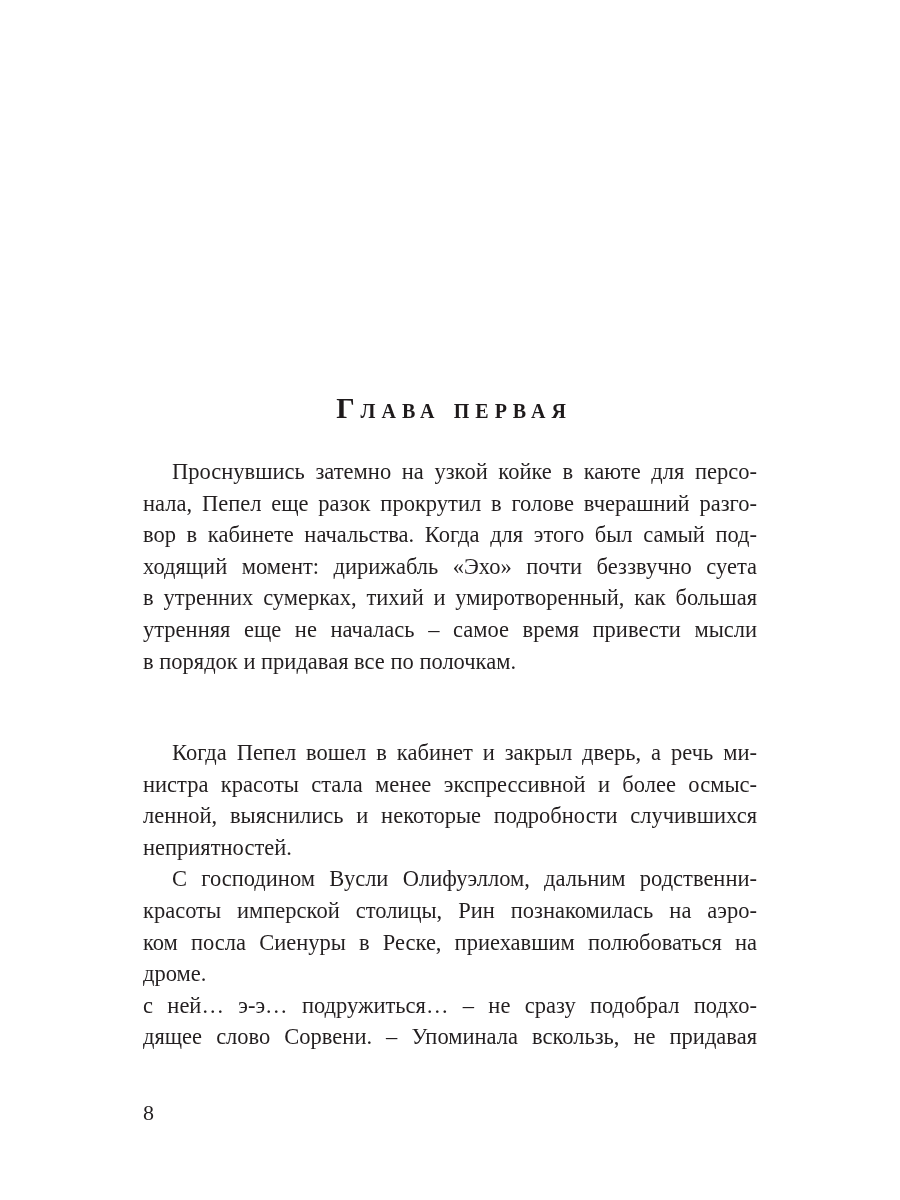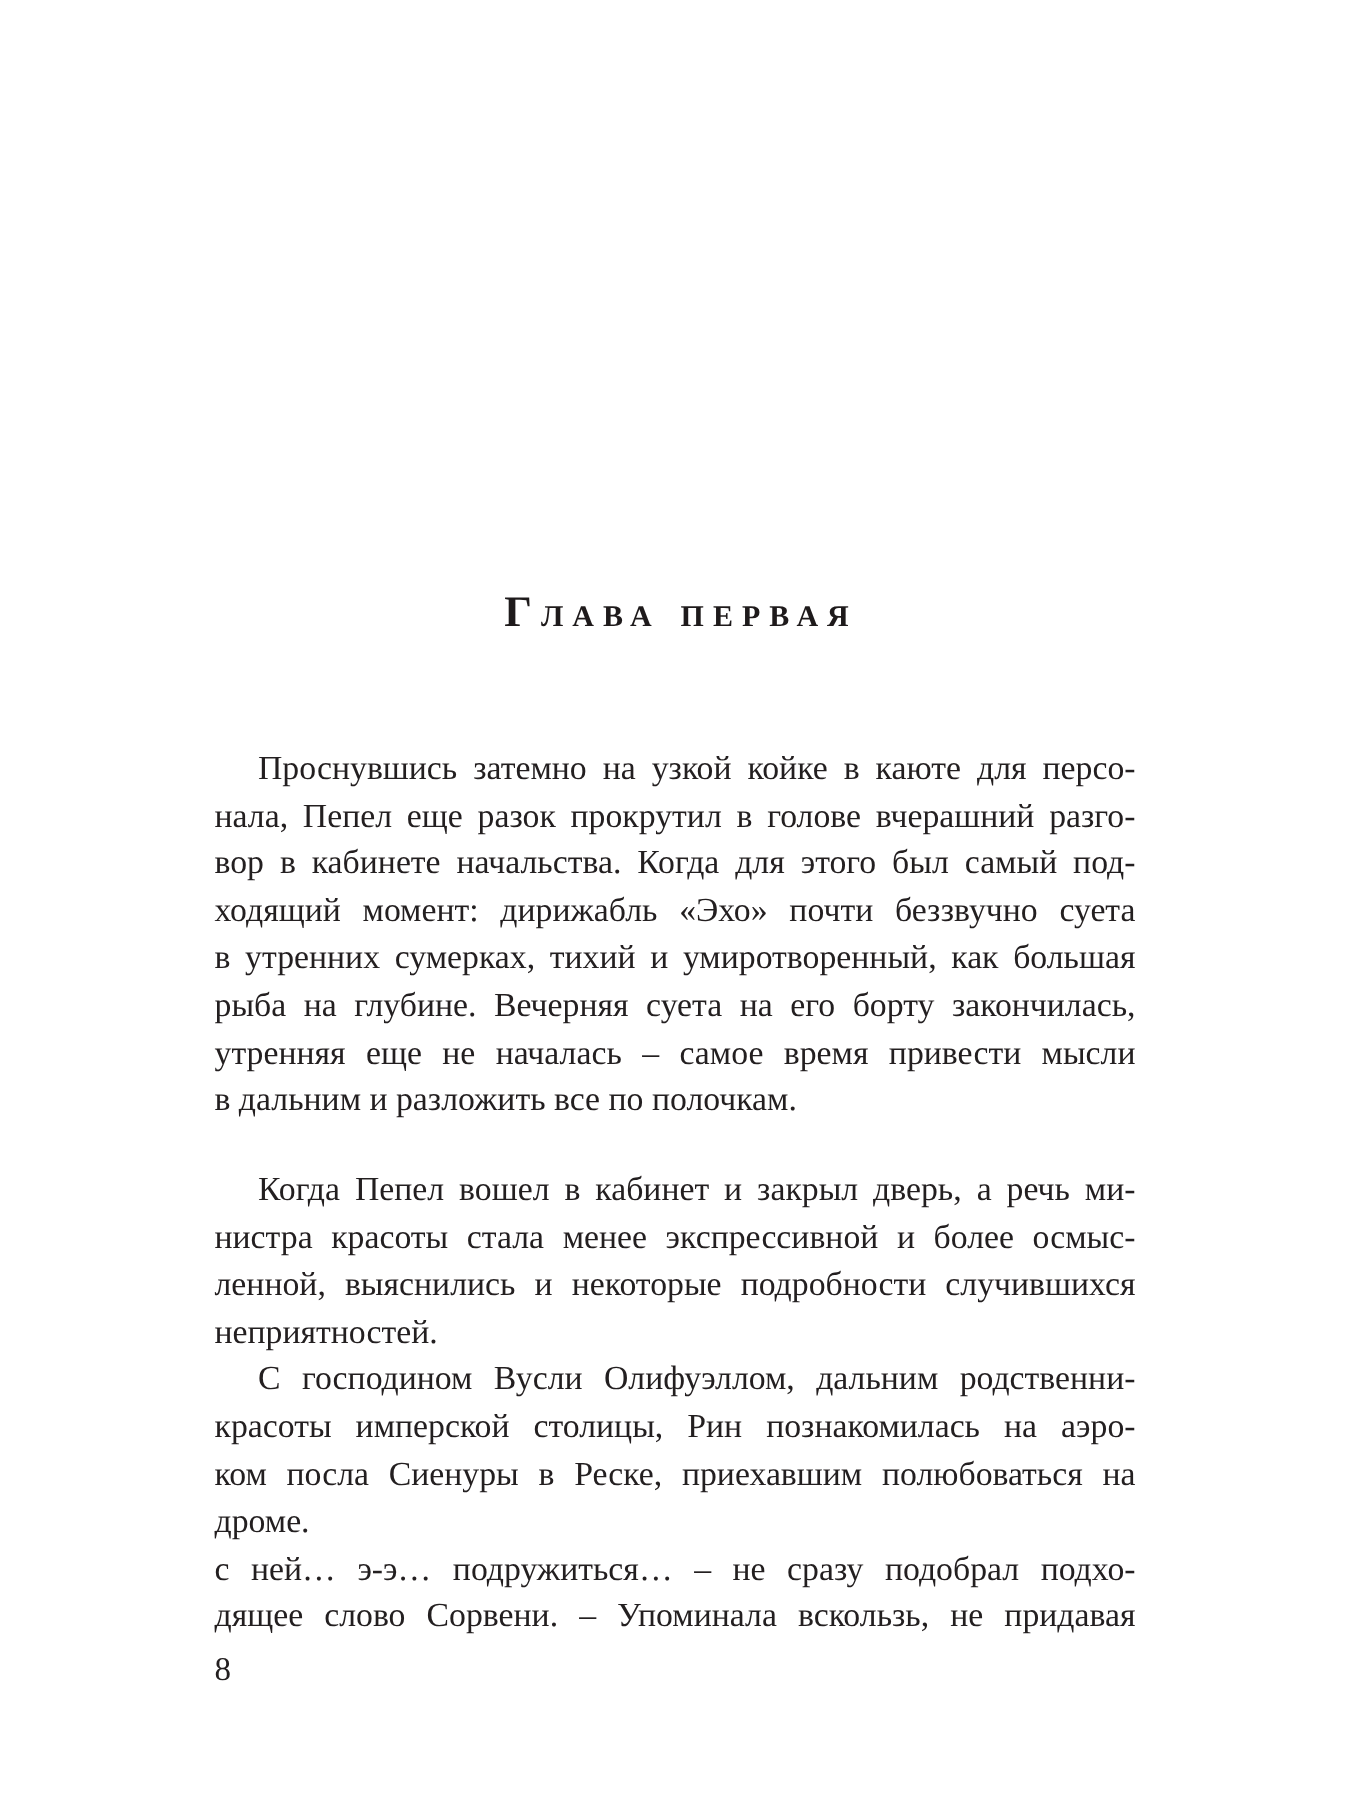--- a/index.html
+++ b/index.html
@@ -35,21 +35,20 @@
       font-family: Liberation Serif, serif;
     }
     .text-block {
       position: absolute;
       left: 143px;
       width: 614px;
       font-size: 22.5px;
       line-height: 31.6px;
       text-align: justify;
       color: #231f20;
-      margin-top: 40px;
     }
     .line {
       display: block;
       height: 31.6px;
       white-space: nowrap;
       text-align: justify;
       text-align-last: justify;
     }
     .line.indent { text-indent: 29px; }
     .line.last { text-align-last: left; }
@@ -69,23 +68,22 @@
 <div class="page">
 
   <div class="chapter-title">Глава первая</div>
 
   <div class="text-block block-1">
     <span class="line indent">Проснувшись затемно на узкой койке в каюте для персо-</span>
     <span class="line">нала, Пепел еще разок прокрутил в голове вчерашний разго-</span>
     <span class="line">вор в кабинете начальства. Когда для этого был самый под-</span>
     <span class="line">ходящий момент: дирижабль «Эхо» почти беззвучно суета</span>
     <span class="line">в утренних сумерках, тихий и умиротворенный, как большая</span>
-    <span class="line">рыба на глубине. Вечерняя суета на его борту закончилась,</span>
     <span class="line">утренняя еще не началась – самое время привести мысли</span>
-    <span class="line last">в дальним и разложить все по полочкам.</span>
+    <span class="line last">в порядок и придавая все по полочкам.</span>
   </div>
 
   <div class="text-block block-2">
     <div>
       <span class="line indent">Когда Пепел вошел в кабинет и закрыл дверь, а речь ми-</span>
       <span class="line">нистра красоты стала менее экспрессивной и более осмыс-</span>
       <span class="line">ленной, выяснились и некоторые подробности случившихся</span>
       <span class="line last">неприятностей.</span>
     </div>
     <div>

